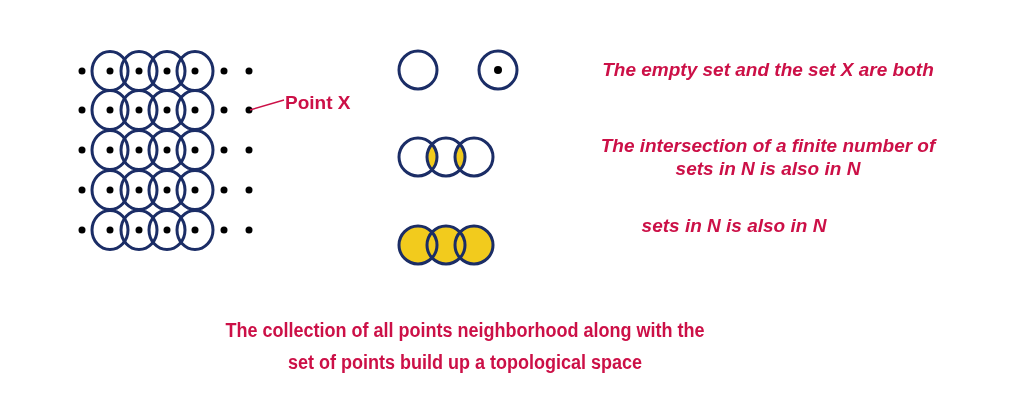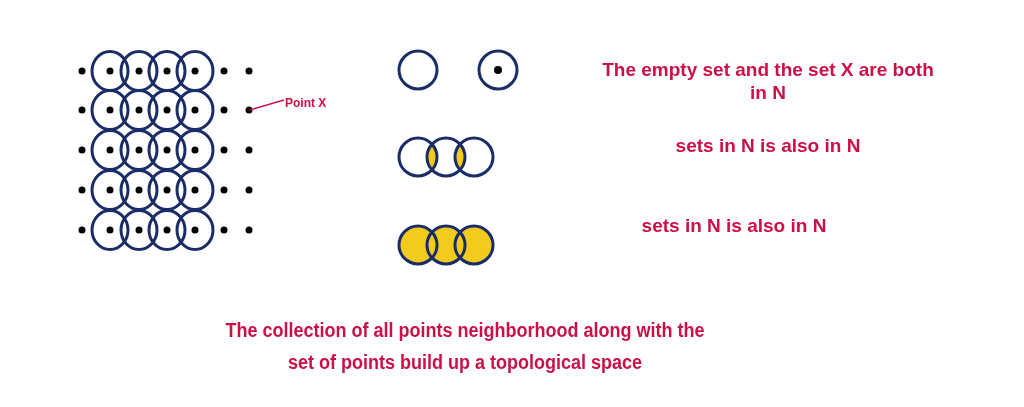--- a/index.html
+++ b/index.html
@@ -1,20 +1,20 @@
 <!DOCTYPE html>
 <html><head>
 <meta charset="utf-8">
 <style>
   html, body { margin: 0; padding: 0; background: #ffffff; }
   body { width: 1024px; height: 407px; position: relative; overflow: hidden; font-family: "Liberation Sans", sans-serif; }
   svg.canvas { position: absolute; left: 0; top: 0; }
   .label { position: absolute; color: #cc1047; font-weight: bold; font-family: "Liberation Sans", sans-serif; text-align: center; white-space: nowrap; }
-  .stmt { font-size: 19px; line-height: 23px; }
-  .point-x { font-size: 12px; line-height: 22px; text-align: right; }
+  .stmt { font-size: 19px; line-height: 23px; font-style: italic; }
+  .point-x { font-size: 19px; line-height: 22px; text-align: right; }
   .footer { font-size: 20px; line-height: 32px; transform: scaleX(0.9); transform-origin: center top; }
 </style>
 </head>
 <body>
 
 <svg class="canvas" width="1024" height="407" viewBox="0 0 1024 407">
   <defs>
     <clipPath id="clipA">
         <circle cx="418" cy="157" r="19"></circle>
       </clipPath>
@@ -111,24 +111,24 @@
     <circle cx="418" cy="245" r="19" fill="none" stroke="#1b2d66" stroke-width="3"></circle>
     <circle cx="446" cy="245" r="19" fill="none" stroke="#1b2d66" stroke-width="3"></circle>
     <circle cx="474" cy="245" r="19" fill="none" stroke="#1b2d66" stroke-width="3"></circle>
   </g>
 </svg>
 
 <div class="label point-x" style="left:285px; top:92px;">Point X</div>
 
 <div class="label stmt" style="left:548px; top:58px; width:440px;">
   <div>The empty set and the set X are both</div>
-  <div>in N</div>
 </div>
 
 <div class="label stmt" style="left:548px; top:134px; width:440px;">
+  <div>The intersection of a finite number of</div>
   <div>sets in N is also in N</div>
 </div>
 
 <div class="label stmt" style="left:548px; top:214px; width:372px;">
   <div>sets in N is also in N</div>
 </div>
 
 <div class="label footer" style="left:130px; top:314px; width:670px;">
   <div>The collection of all points neighborhood along with the</div>
   <div>set of points build up a topological space</div>

